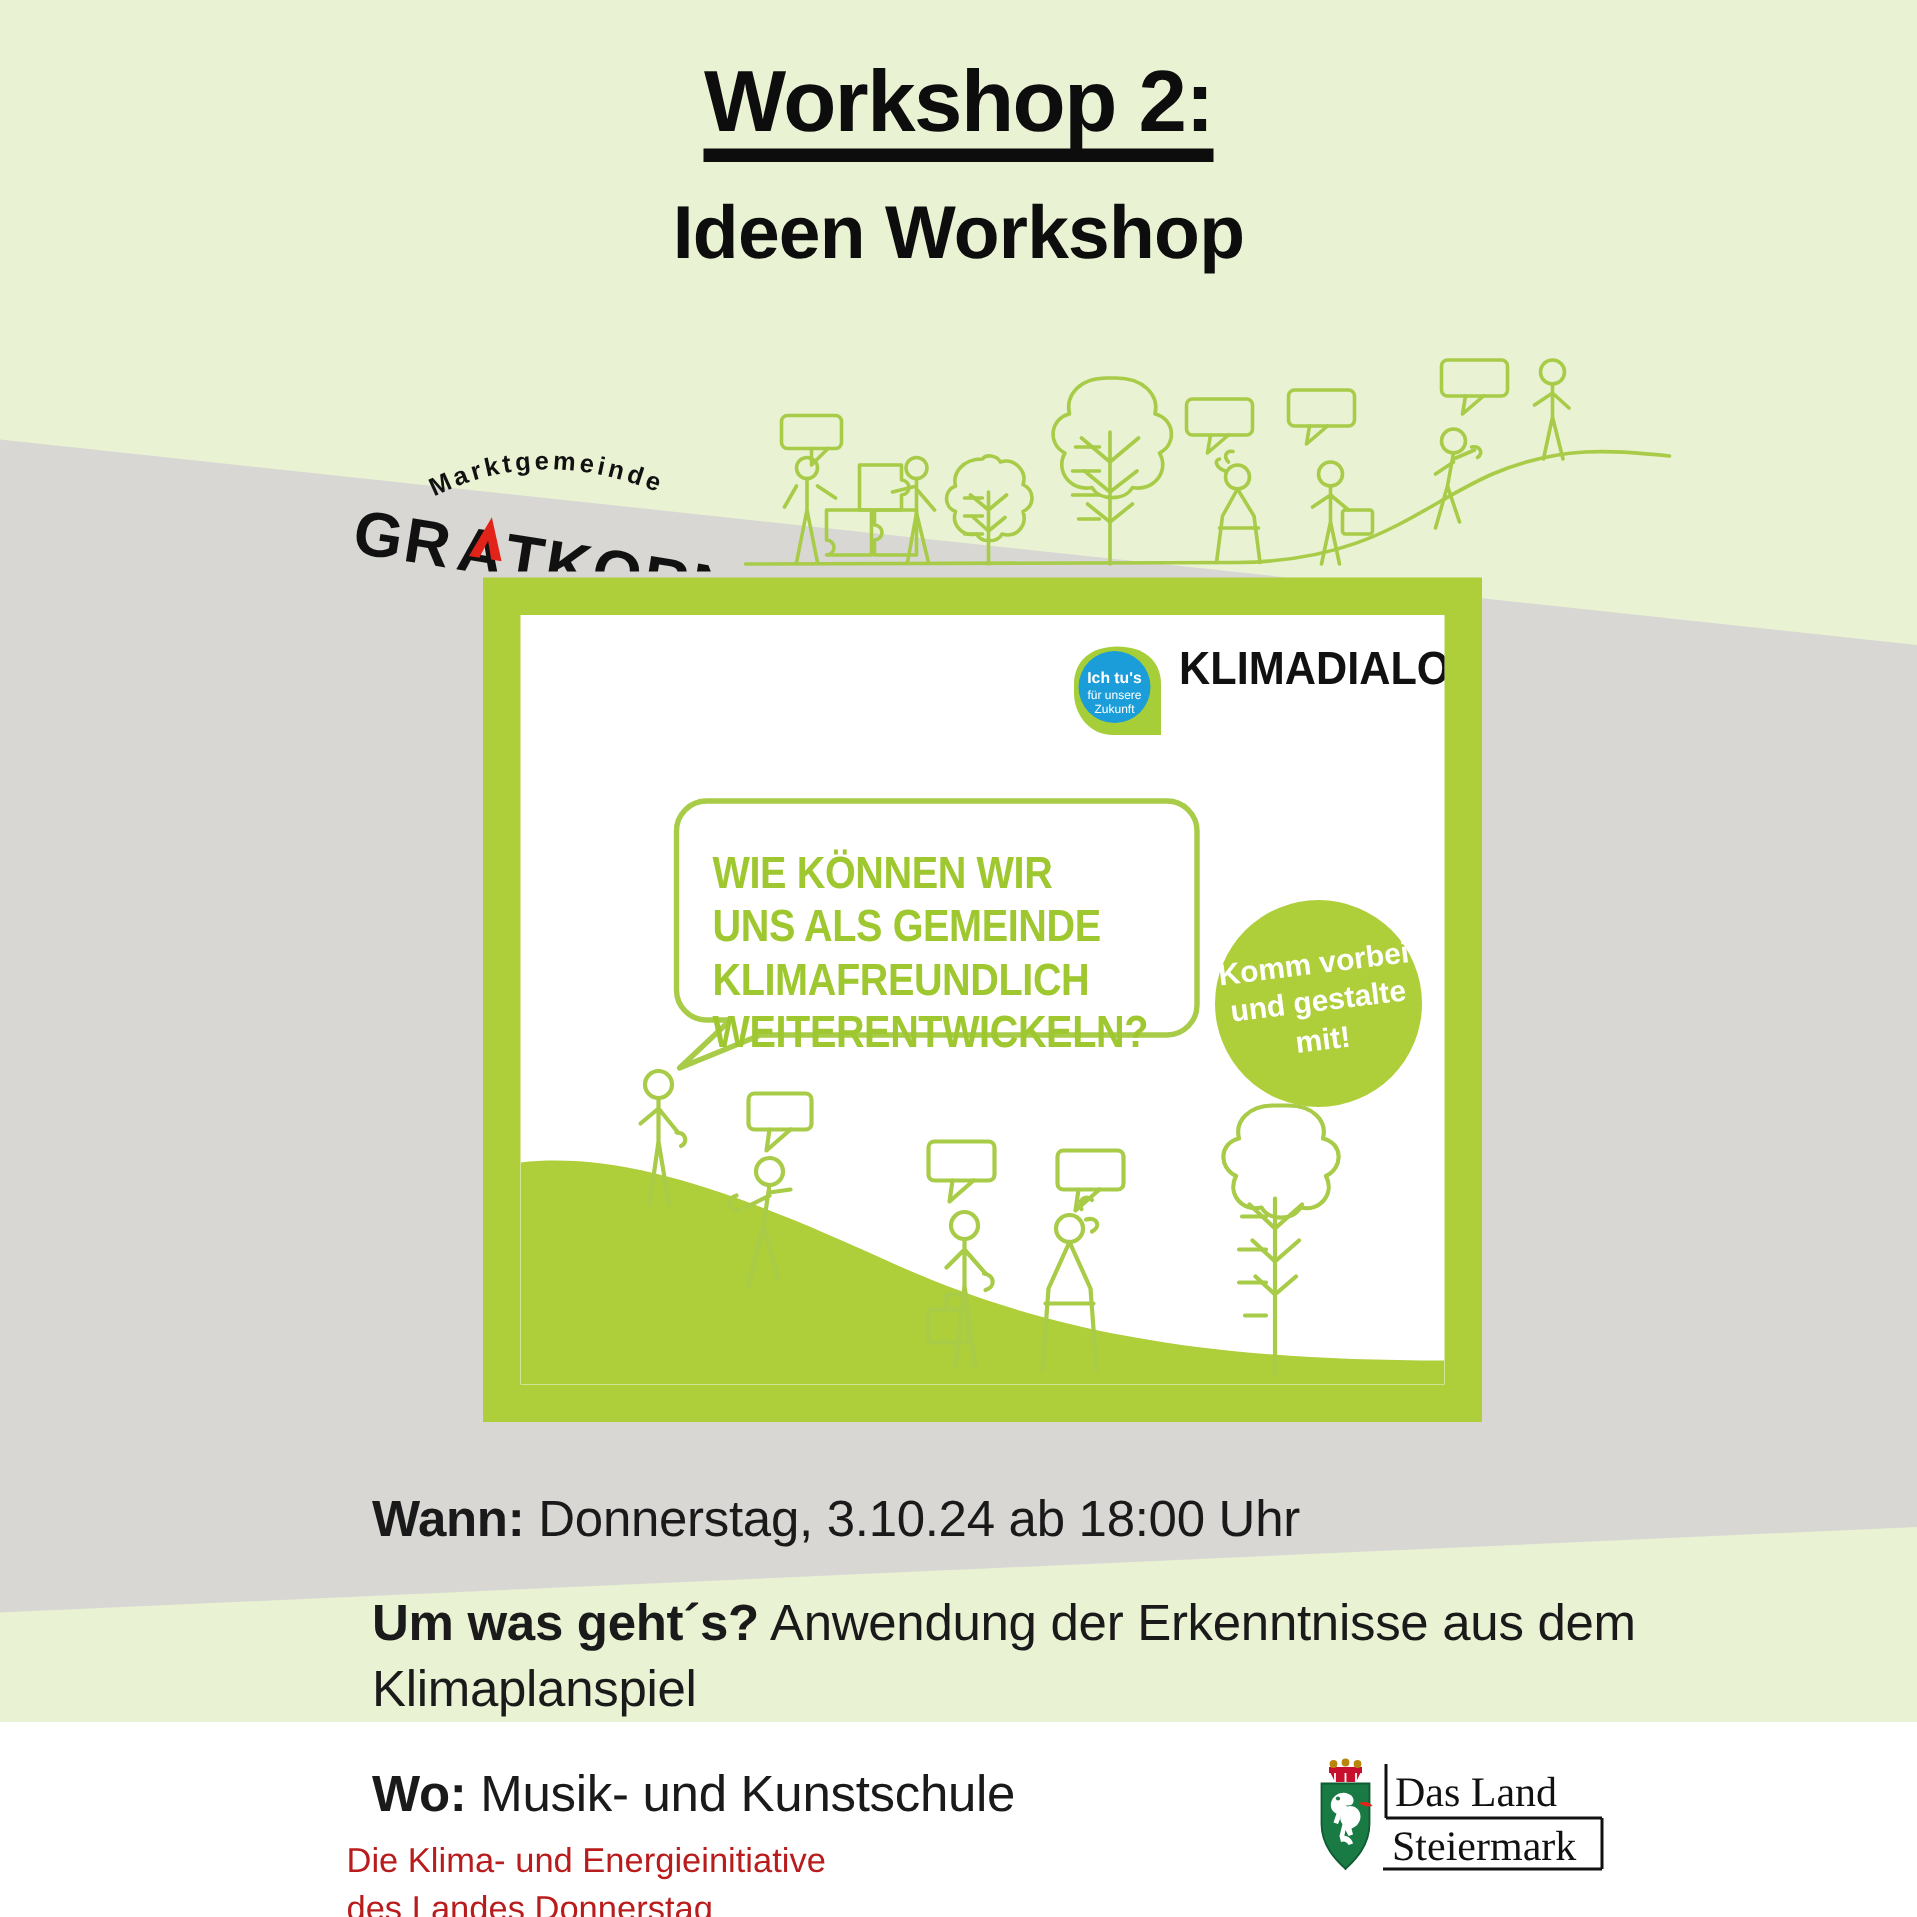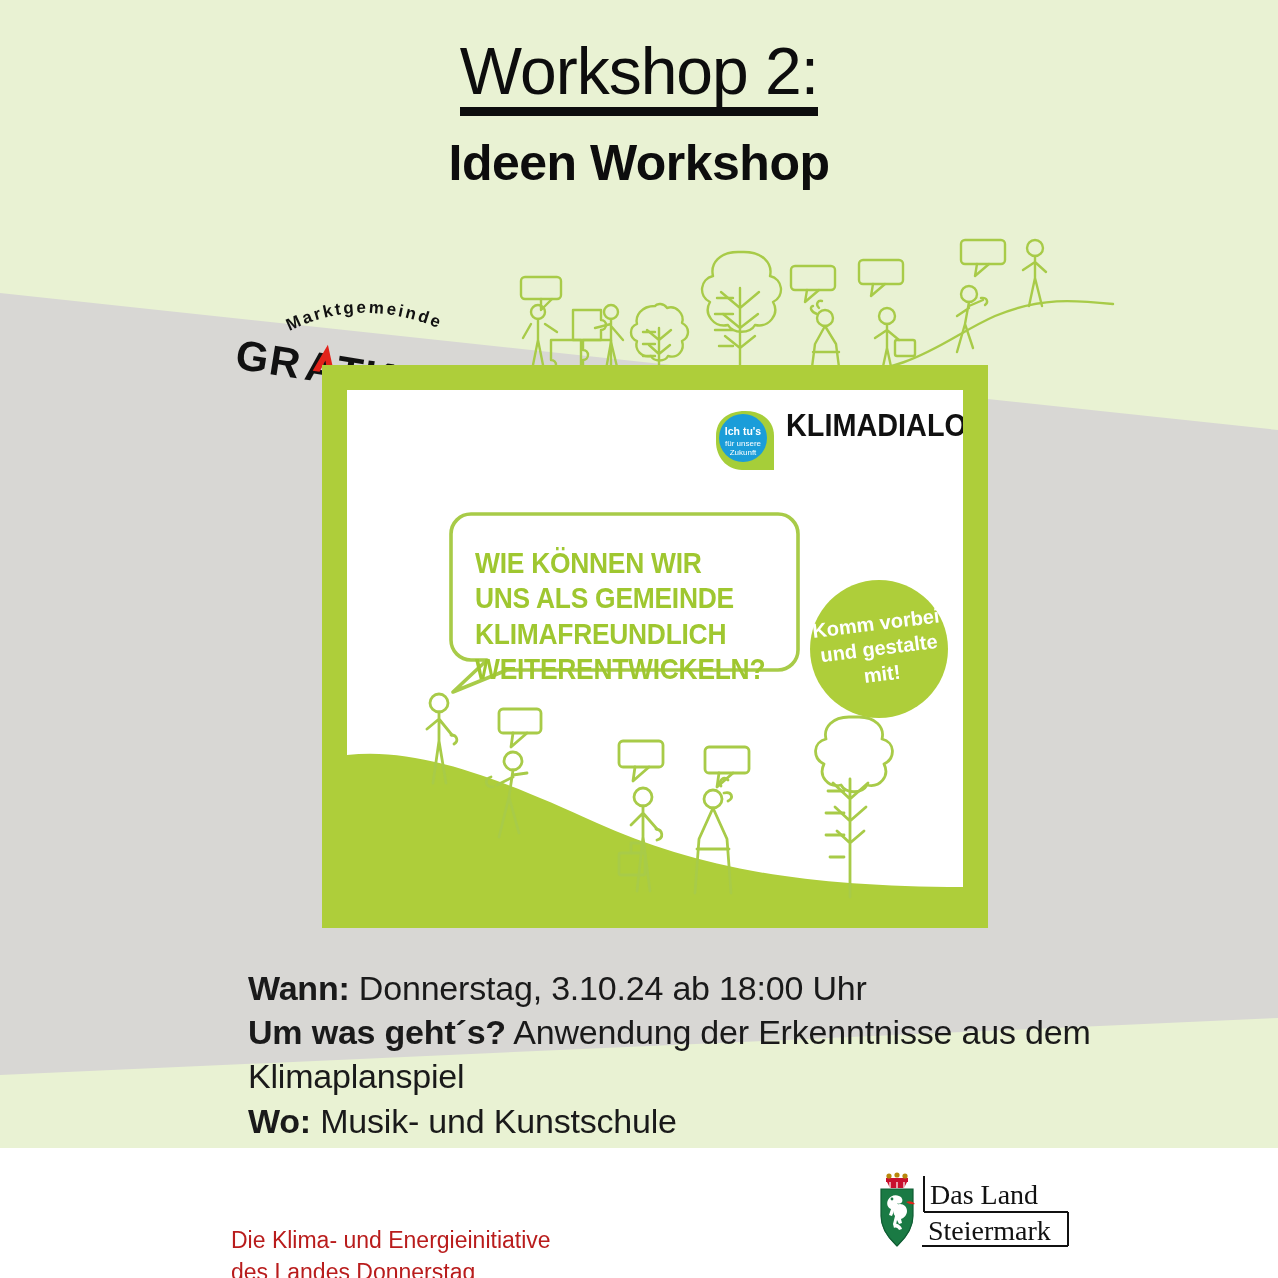--- a/index.html
+++ b/index.html
@@ -9,39 +9,39 @@
     background:#e9f2d3;
   }
   
   .bg-green{position:absolute;left:0;top:0;width:1278px;height:1148px;background:#e9f2d3;}
   .bg-white-footer{position:absolute;left:0;top:1148px;width:1278px;height:130px;background:#ffffff;}
   .gray-band{position:absolute;left:0;top:0;width:1278px;height:1148px;}
 
   
   .title-wrap{position:absolute;left:0;top:38px;width:1278px;text-align:center;z-index:6;}
   .title-main{
-    display:inline-block;font-size:66px;font-weight:normal;color:#0d0d0d;
+    display:inline-block;font-size:58px;font-weight:bold;color:#0d0d0d;
     letter-spacing:-1px;line-height:1.02;
     border-bottom:9px solid #0d0d0d;padding-bottom:2px;
     font-family:"Liberation Sans",sans-serif;
   }
   .title-sub{
     margin-top:22px;font-size:50px;font-weight:bold;color:#0d0d0d;
     letter-spacing:-0.5px;line-height:1;
   }
 
   
   .gratkorn{position:absolute;left:228px;top:281px;width:250px;height:100px;z-index:6;}
 
   
   .header-illu{position:absolute;left:495px;top:228px;width:620px;height:152px;z-index:5;}
 
   
   .card{
-    position:absolute;left:322px;top:365px;width:666px;height:563px;
+    position:absolute;left:322px;top:385px;width:666px;height:563px;
     background:#aece3a;z-index:7;
   }
   .card-inner{position:absolute;left:25px;top:25px;width:616px;height:513px;background:#ffffff;overflow:hidden;}
 
   .klima-logo{position:absolute;left:365px;top:18px;width:240px;height:78px;}
   .klima-mark{position:absolute;left:0;top:0;width:66px;height:66px;}
   .klima-words{position:absolute;left:74px;top:2px;}
   .klima-title{font-size:31px;font-weight:bold;color:#111;letter-spacing:0px;
     line-height:1;font-family:"Liberation Sans",sans-serif;transform:scaleX(.93);transform-origin:left top;}
   .klima-sub{font-size:12.5px;color:#2b2b2b;line-height:1.22;margin-top:6px;letter-spacing:.1px;}
@@ -61,21 +61,21 @@
     position:absolute;left:0;top:0;width:138px;height:138px;
     display:flex;align-items:center;justify-content:center;text-align:center;
     color:#fff;font-weight:bold;font-size:20px;line-height:1.26;
     transform:rotate(-7deg);
   }
   .card-illu{position:absolute;left:0;bottom:0;width:616px;height:230px;}
 
   
   .details{position:absolute;left:248px;top:966px;width:880px;z-index:8;
     font-size:34px;line-height:1.30;color:#1a1a1a;letter-spacing:-0.2px;}
-  .details .ln{white-space:normal;}
+  .details .ln{white-space:normal;margin-top:25px;}
   .details b{font-weight:bold;}
 
   
   .footer-text{position:absolute;left:231px;top:1187px;font-size:23px;line-height:1.38;color:#b91c1c;z-index:9;margin-top:38px;}
   .land-logo{position:absolute;left:872px;top:1172px;width:200px;height:82px;z-index:9;}
 </style>
 </head>
 <body>
 
 <div id="poster">

